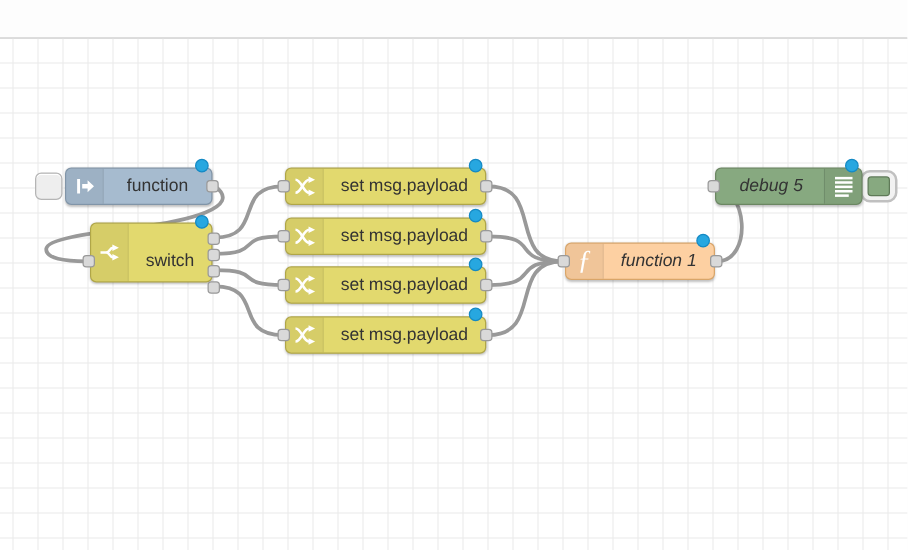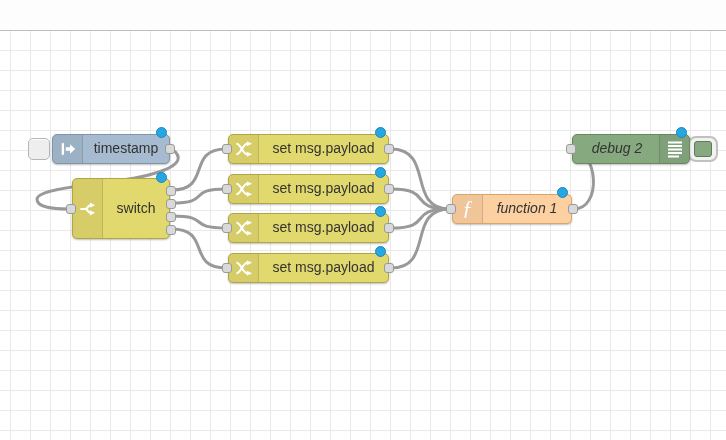--- a/index.html
+++ b/index.html
@@ -54,26 +54,26 @@
 
   <div class="injbtn"></div>
 
   <div class="node" style="left:52px;top:134px;width:118px;height:30px;background:#a6bbcf;border:1.5px solid #8195a8;">
     <div class="iconzone left">
       <svg width="18" height="18" viewBox="0 0 20 20">
         <path fill="#fff" d="M3 3.5h2.6v13H3z"></path>
         <path fill="#fff" d="M7.5 8h4.8V4.6L18 10l-5.7 5.4V12H7.5z"></path>
       </svg>
     </div>
-    <div class="lbl" style="left:30px;right:0;line-height:27px;">timestamp</div>
+    <div class="lbl" style="left:30px;right:0;line-height:27px;">function</div>
     <div class="port" style="right:-6px;top:9px;"></div>
     <div class="dot" style="right:2px;top:-8px;"></div>
   </div>
 
-  <div class="node" style="left:72px;top:178px;width:98px;height:61px;background:#e2d96e;border:1.5px solid #b0a648;">
+  <div class="node" style="left:72px;top:178px;width:98px;height:48px;background:#e2d96e;border:1.5px solid #b0a648;">
     <div class="iconzone left">
       <svg width="19" height="19" viewBox="0 0 20 20">
         <g stroke="#fff" stroke-width="2.2" fill="none">
           <path d="M2 10 H7 C10 10 9.5 6 12.5 6"></path>
           <path d="M7 10 C10 10 9.5 14 12.5 14"></path>
         </g>
         <path fill="#fff" d="M12 3.2 L17.5 6 L12 8.8z"></path>
         <path fill="#fff" d="M12 11.2 L17.5 14 L12 16.8z"></path>
       </svg>
     </div>
@@ -170,17 +170,17 @@
       <svg width="16" height="18" viewBox="0 0 16 18">
         <g fill="#fff">
           <rect x="1" y="1.5" width="14" height="2"></rect>
           <rect x="1" y="5" width="14" height="2"></rect>
           <rect x="1" y="8.5" width="14" height="2"></rect>
           <rect x="1" y="12" width="14" height="2"></rect>
           <rect x="1" y="15.5" width="11" height="2"></rect>
         </g>
       </svg>
     </div>
-    <div class="lbl" style="left:0;right:28px;line-height:27px;">debug 2</div>
+    <div class="lbl" style="left:0;right:28px;line-height:27px;">debug 5</div>
     <div class="port" style="left:-7px;top:9px;"></div>
     <div class="dot" style="right:2px;top:-8px;"></div>
   </div>
 </div>
 
 </body></html>

